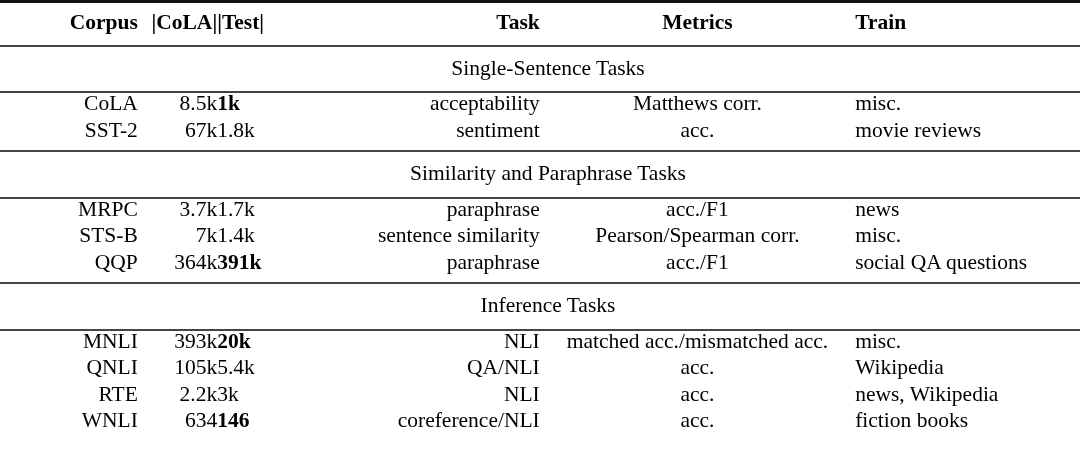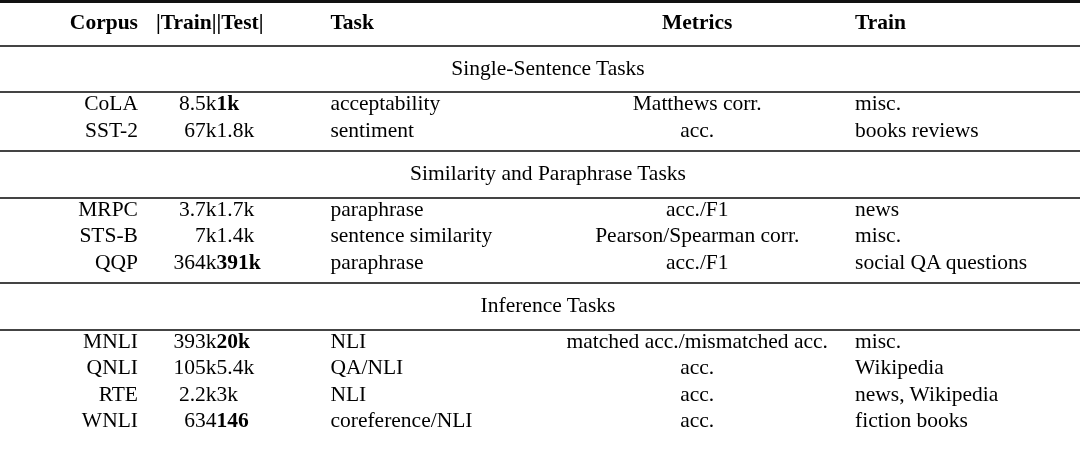--- a/index.html
+++ b/index.html
@@ -69,21 +69,21 @@
     padding-top: 0;
   }
   tr.data-row.last-in-block td {
     padding-bottom: 9px;
   }
 
   
   .col-corpus  { width: 118px; text-align: right;  padding-left: 28px !important; }
   .col-train   { width: 82px;  text-align: right;  padding-right: 0 !important; }
   .col-test    { width: 97px;   padding-right: 25px !important; }
-  .col-task    { width: 218px; text-align: left; }
+  .col-task    { width: 218px; text-align: right; }
   .col-metrics { width: 326px; text-align: center; }
   .col-domain  { width: 216px; text-align: left;  padding-right: 16px !important; }
 
   .bold-cell { font-weight: bold; }
 </style>
 </head>
 <body>
 
 <div id="table-wrap">
   <table class="glue-table">
@@ -94,21 +94,21 @@
       <col class="col-task">
       <col class="col-metrics">
       <col class="col-domain">
     </colgroup>
     <tbody id="table-body">
         <tr class="rule-top">
           <td colspan="6"></td>
         </tr>
         <tr class="header-row">
           <td class="col-corpus">Corpus</td>
-          <td class="col-train">|Train|</td>
+          <td class="col-train">|CoLA|</td>
           <td class="col-test">|Test|</td>
           <td class="col-task">Task</td>
           <td class="col-metrics">Metrics</td>
           <td class="col-domain">Train</td>
         </tr>
         <tr class="rule-mid">
           <td colspan="6"></td>
         </tr>
         <tr class="section-row">
           <td colspan="6">Single-Sentence Tasks</td>
@@ -123,21 +123,21 @@
           <td class="col-task">acceptability</td>
           <td class="col-metrics">Matthews corr.</td>
           <td class="col-domain">misc.</td>
         </tr>
         <tr class="data-row last-in-block">
           <td class="col-corpus">SST-2</td>
           <td class="col-train">67k</td>
           <td class="col-test">1.8k</td>
           <td class="col-task">sentiment</td>
           <td class="col-metrics">acc.</td>
-          <td class="col-domain">books reviews</td>
+          <td class="col-domain">movie reviews</td>
         </tr>
         <tr class="rule-mid">
           <td colspan="6"></td>
         </tr>
         <tr class="section-row">
           <td colspan="6">Similarity and Paraphrase Tasks</td>
         </tr>
         <tr class="rule-mid">
           <td colspan="6"></td>
         </tr>

